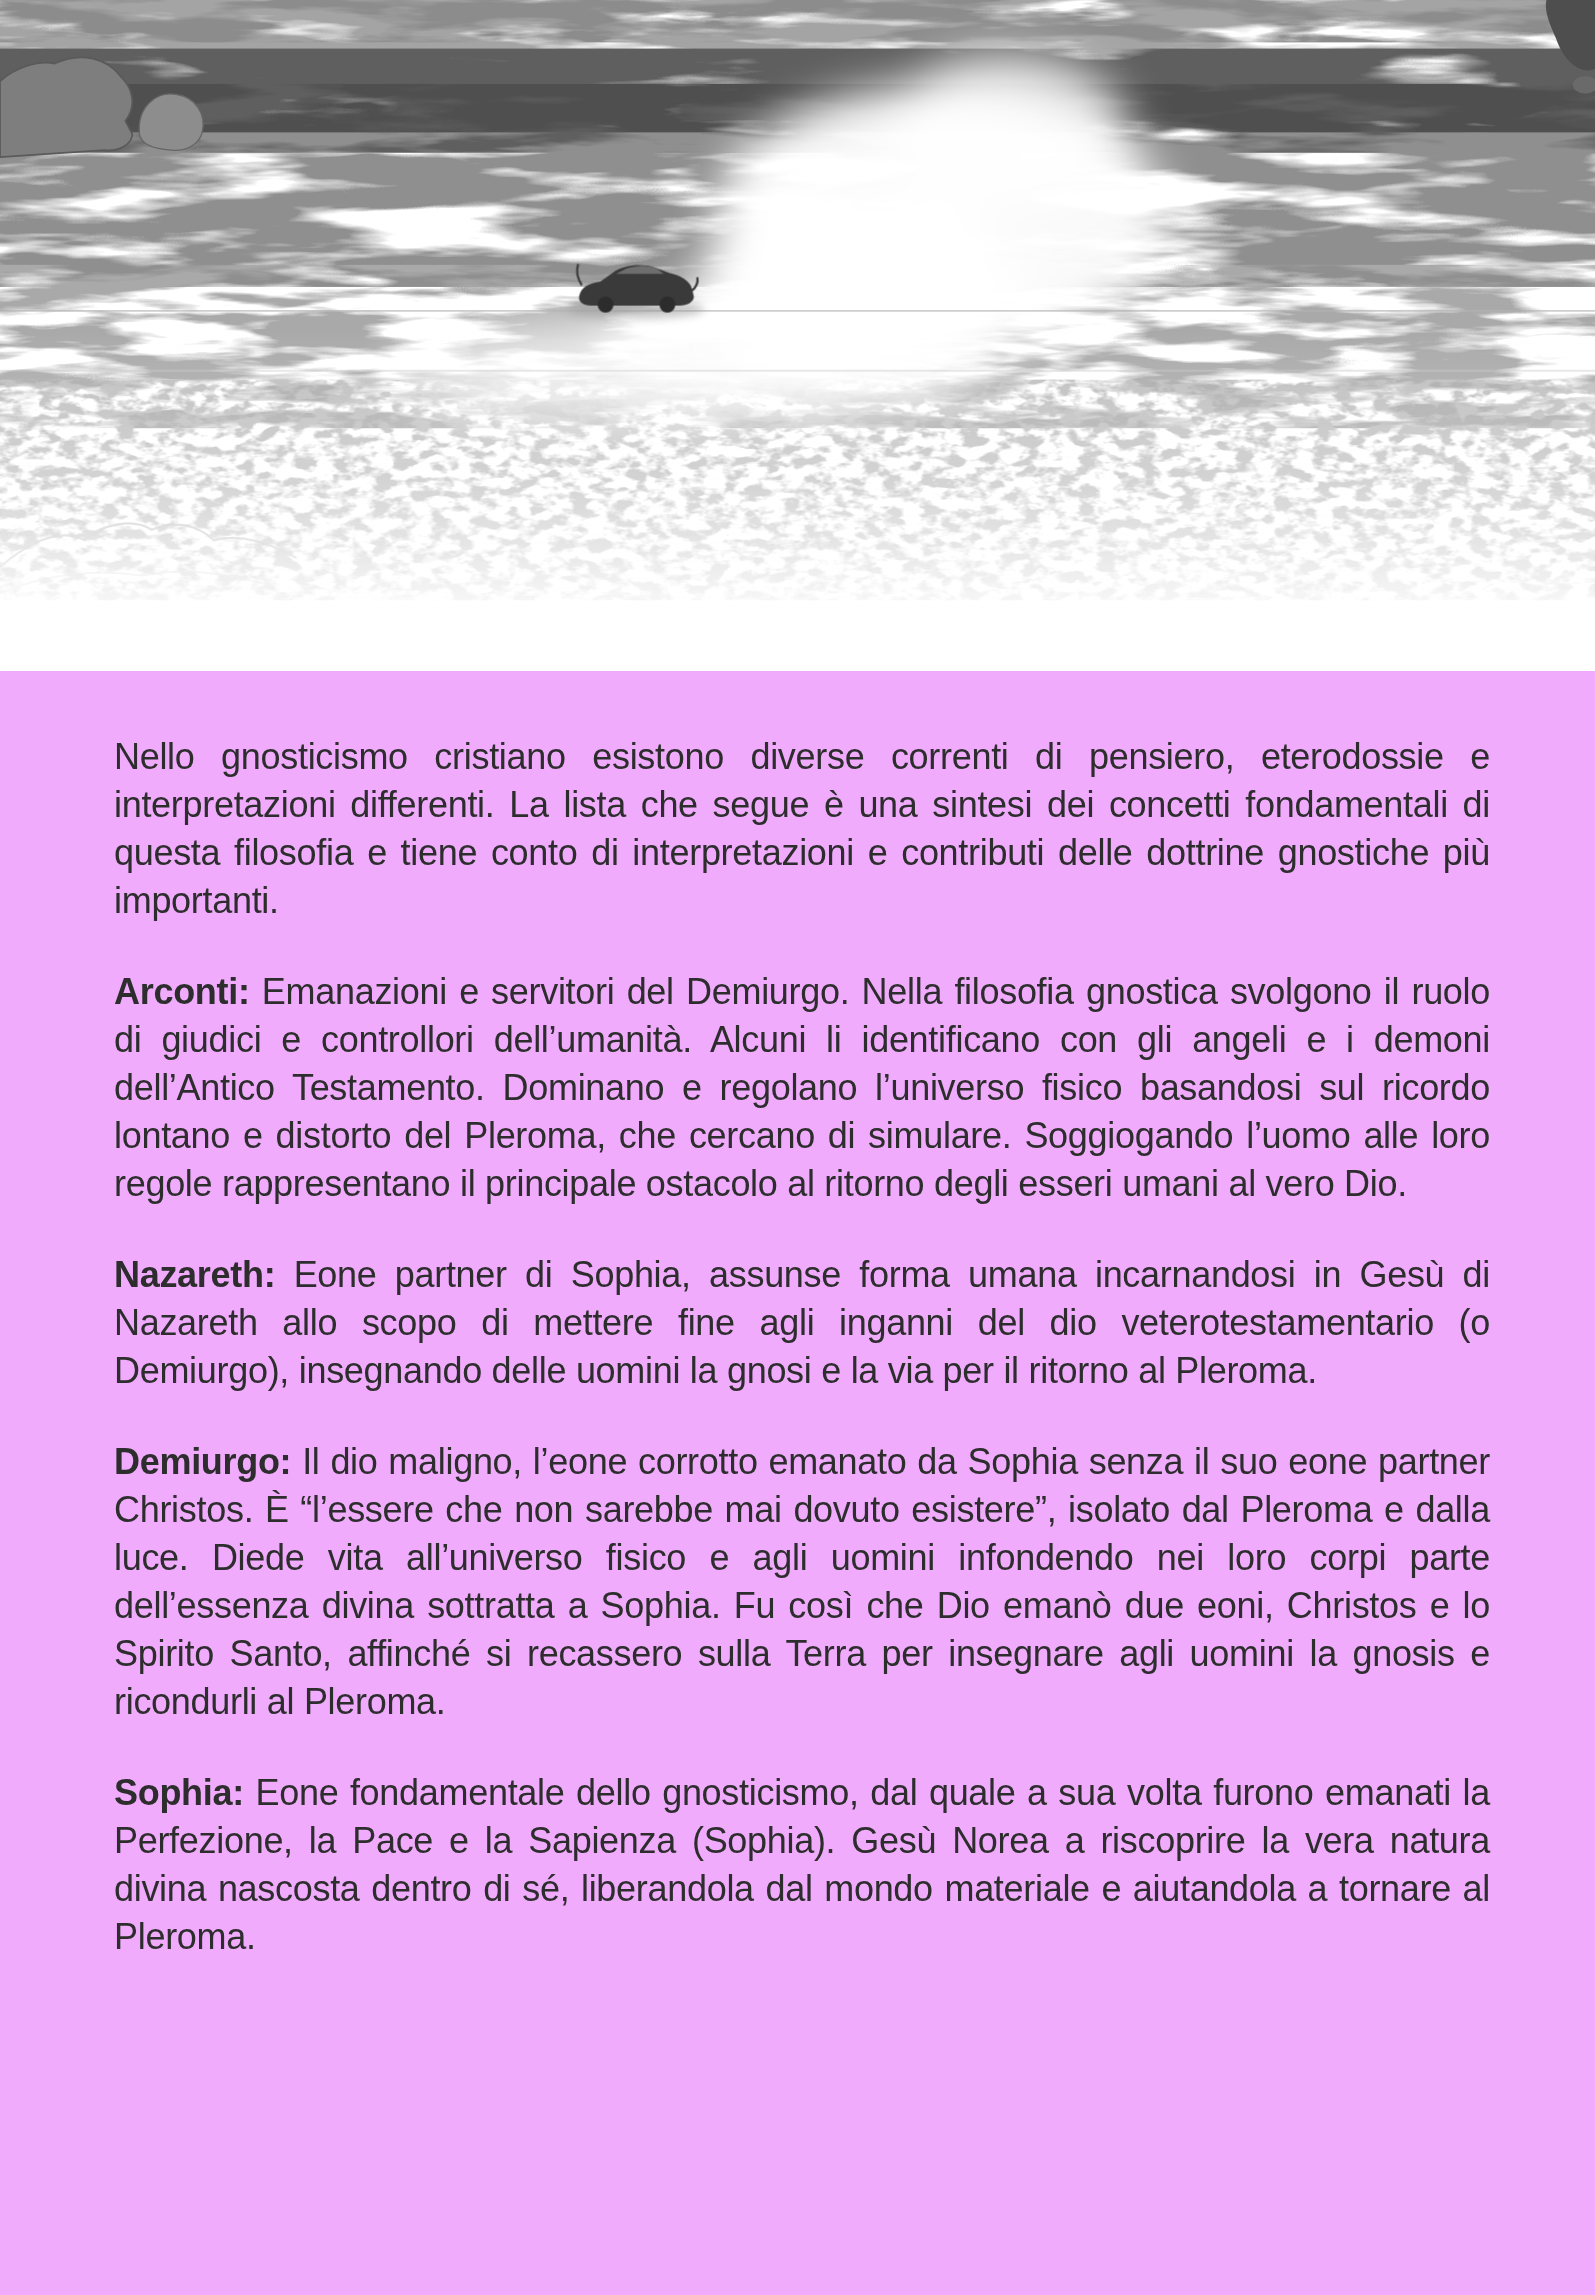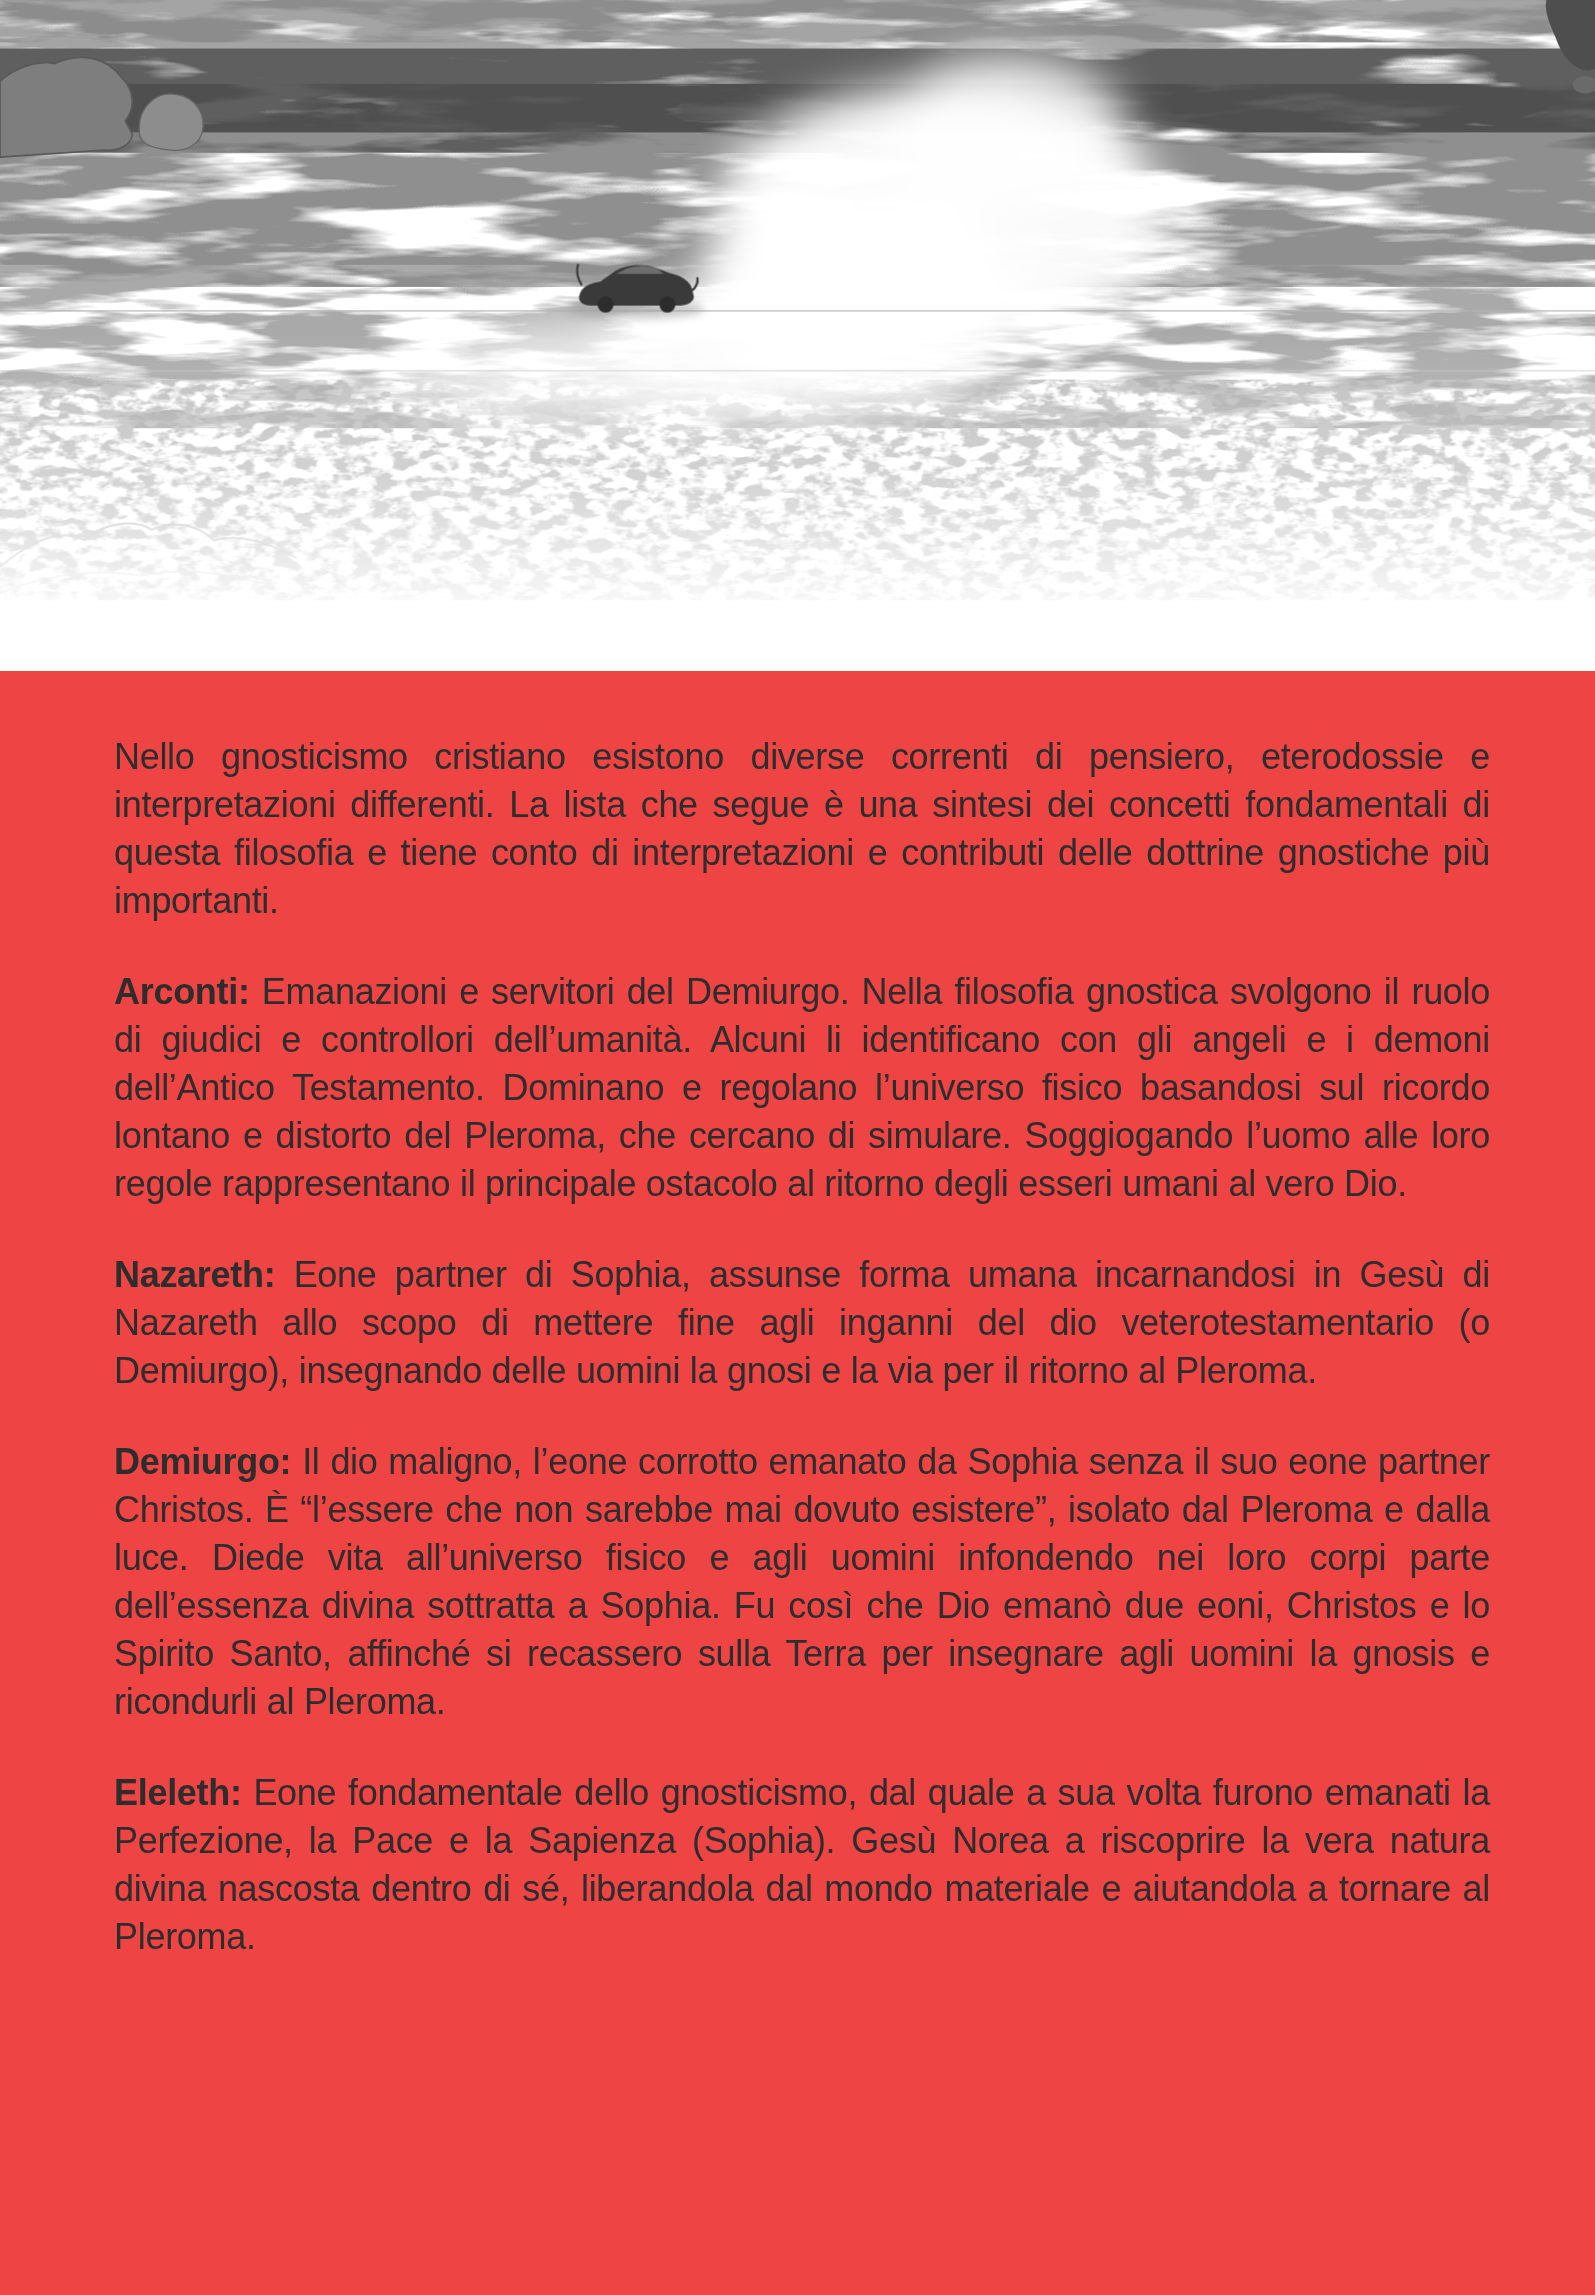--- a/index.html
+++ b/index.html
@@ -4,21 +4,21 @@
 <style>
   html, body {
     margin: 0;
     padding: 0;
     background: #ffffff;
   }
   .page {
     position: relative;
     width: 1595px;
     height: 2295px;
-    background: #ef4444;
+    background: #f0abfc;
     overflow: hidden;
     font-family: "Liberation Sans", sans-serif;
   }
   .illustration {
     position: absolute;
     top: 0;
     left: 0;
     width: 1595px;
     height: 671px;
     margin: 0;
@@ -158,17 +158,17 @@
 
     <p class="para"><strong class="term"></strong><span>Nello gnosticismo cristiano esistono diverse correnti di pensiero, eterodossie e interpretazioni differenti. La lista che segue è una sintesi dei concetti fondamentali di questa filosofia e tiene conto di interpretazioni e contributi delle dottrine gnostiche più importanti.</span></p>
 
 
     <p class="para"><strong class="term">Arconti:</strong><span> Emanazioni e servitori del Demiurgo. Nella filosofia gnostica svolgono il ruolo di giudici e controllori dell’umanità. Alcuni li identificano con gli angeli e i demoni dell’Antico Testamento. Dominano e regolano l’universo fisico basandosi sul ricordo lontano e distorto del Pleroma, che cercano di simulare. Soggiogando l’uomo alle loro regole rappresentano il principale ostacolo al ritorno degli esseri umani al vero Dio.</span></p>
 
     <p class="para"><strong class="term">Nazareth:</strong><span> Eone partner di Sophia, assunse forma umana incarnandosi in Gesù di Nazareth allo scopo di mettere fine agli inganni del dio veterotestamentario (o Demiurgo), insegnando delle uomini la gnosi e la via per il ritorno al Pleroma.</span></p>
 
     <p class="para"><strong class="term">Demiurgo:</strong><span> Il dio maligno, l’eone corrotto emanato da Sophia senza il suo eone partner Christos. È “l’essere che non sarebbe mai dovuto esistere”, isolato dal Pleroma e dalla luce. Diede vita all’universo fisico e agli uomini infondendo nei loro corpi parte dell’essenza divina sottratta a Sophia. Fu così che Dio emanò due eoni, Christos e lo Spirito Santo, affinché si recassero sulla Terra per insegnare agli uomini la gnosis e ricondurli al Pleroma.</span></p>
 
-    <p class="para"><strong class="term">Eleleth:</strong><span> Eone fondamentale dello gnosticismo, dal quale a sua volta furono emanati la Perfezione, la Pace e la Sapienza (Sophia). Gesù Norea a riscoprire la vera natura divina nascosta dentro di sé, liberandola dal mondo materiale e aiutandola a tornare al Pleroma.</span></p>
+    <p class="para"><strong class="term">Sophia:</strong><span> Eone fondamentale dello gnosticismo, dal quale a sua volta furono emanati la Perfezione, la Pace e la Sapienza (Sophia). Gesù Norea a riscoprire la vera natura divina nascosta dentro di sé, liberandola dal mondo materiale e aiutandola a tornare al Pleroma.</span></p>
 
   </main>
 </div>
 
 
 </body></html>

